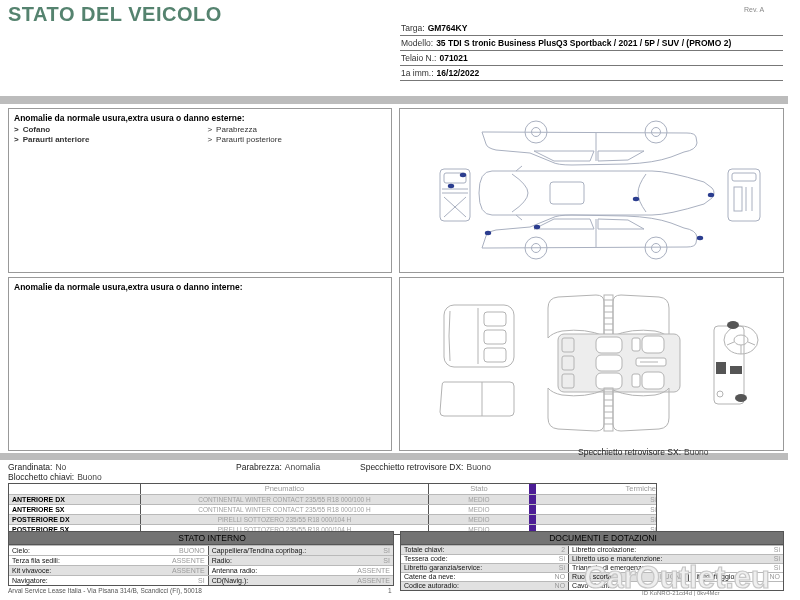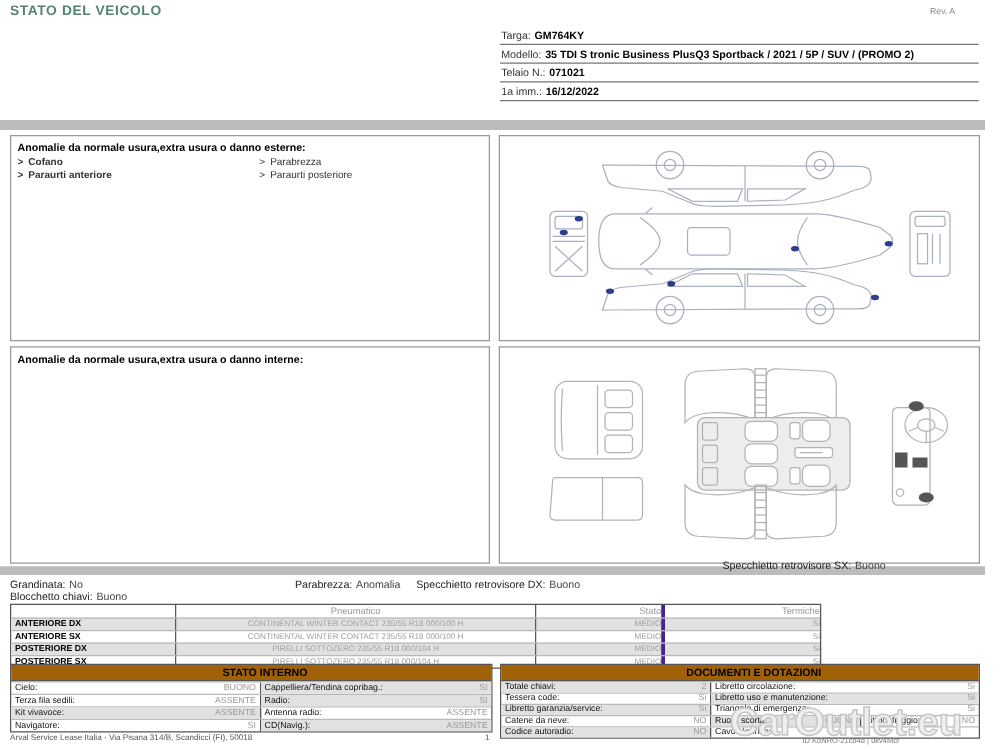--- a/index.html
+++ b/index.html
@@ -1,19 +1,19 @@
 <!DOCTYPE html>
 <html><head>
 <meta charset="utf-8">
 <style>
   html,body{margin:0;padding:0;background:#fff;}
   #doc{position:relative;width:800px;height:600px;background:#fff;overflow:hidden;
        font-family:"Liberation Sans","DejaVu Sans",sans-serif;color:#222;}
   .abs{position:absolute;}
-  .title{left:8px;top:3px;font-size:11px;font-weight:bold;color:#55836f;letter-spacing:.5px;}
+  .title{left:8px;top:3px;font-size:20px;font-weight:bold;color:#55836f;letter-spacing:.5px;}
   .rev{left:744px;top:6px;font-size:7px;color:#888;}
   .info{font-size:8.5px;}
   .info-left{left:8px;top:21px;width:386px;}
   .info-right{left:400px;top:21px;width:383px;}
   .irow{border-bottom:1px solid #777;padding:2px 0 2px 1px;line-height:10px;color:#333;}
   .irow .val{font-weight:bold;color:#000;margin-left:3px;}
   .band{left:0;background:#bcbcbc;width:788px;height:8px;}
   .box{border:1px solid #999;background:#fff;}
   .box-title{font-size:8.5px;font-weight:bold;color:#000;padding:4px 5px 2px 5px;}
   .cols{display:flex;padding:0 5px;}
@@ -22,29 +22,29 @@
   .item .b{margin-right:4px;}
   svg{display:block;}
   .sum{font-size:8.5px;color:#222;white-space:nowrap;}
   .sum .v{color:#444;margin-left:3px;}
   
   .ttable{border:1px solid #555;font-size:6.5px;color:#9f9f9f;}
   .trow{display:flex;height:9px;line-height:9px;border-top:1px solid #b9b9b9;}
   .thead{display:flex;height:10px;line-height:10px;border-top:none;font-size:7.5px;color:#9a9a9a;}
   .c1{width:132px;border-right:1px solid #555;font-weight:bold;color:#000;font-size:7px;padding-left:3px;box-sizing:border-box;}
   .c2{width:287px;border-right:1px solid #555;text-align:center;}
-  .c3{width:100px;border-right:3px solid #4c1d95;text-align:right;}
+  .c3{width:100px;border-right:7px solid #4c1d95;text-align:center;}
   .c4{flex:1;text-align:right;}
   .shade{background:#e1e1e1;}
   .cerchi{border:1px solid #555;font-size:6.5px;color:#9f9f9f;text-align:center;}
   .crow{height:9px;line-height:9px;border-top:1px solid #b9b9b9;}
   .chead{height:10px;line-height:10px;border-top:none;font-size:7.5px;color:#9a9a9a;}
   
   .btable{border:1px solid #555;font-size:7px;}
-  .bhead{background:#a16207;font-weight:bold;font-size:8.5px;color:#000;text-align:center;
+  .bhead{background:#737373;font-weight:normal;font-size:8.5px;color:#000;text-align:center;
          height:12px;line-height:12px;border-bottom:1px solid #555;padding-left:22px;}
   .brow{display:flex;border-top:1px solid #b9b9b9;}
   .brow:first-of-type{border-top:none;}
   .lh{width:52%;border-right:1px solid #555;box-sizing:border-box;}
   .rh{width:48%;}
   .dlh{width:44%;border-right:1px solid #555;box-sizing:border-box;}
   .drh{width:56%;}
   .kv{display:flex;justify-content:space-between;padding:0 3px;height:100%;}
   .kv .kl{color:#111;}
   .kv .kvv{color:#9a9a9a;}
@@ -197,21 +197,21 @@
         <rect x="330" y="88" width="12" height="8"></rect>
         <ellipse cx="341" cy="120" rx="6" ry="4"></ellipse>
       </g>
     </svg>
   </div>
 
   <div class="abs band" style="top:453px;height:7px;"></div>
 
   <div class="abs sum" style="left:8px;top:462px;"><span class="l">Grandinata:</span><span class="v">No</span></div>
   <div class="abs sum" style="left:236px;top:462px;"><span class="l">Parabrezza:</span><span class="v">Anomalia</span></div>
-  <div class="abs sum" style="left:333px;top:462px;"><span class="l">Specchietto retrovisore DX:</span><span class="v">Buono</span></div>
+  <div class="abs sum" style="left:360px;top:462px;"><span class="l">Specchietto retrovisore DX:</span><span class="v">Buono</span></div>
   <div class="abs sum" style="left:578px;top:447px;"><span class="l">Specchietto retrovisore SX:</span><span class="v">Buono</span></div>
   <div class="abs sum" style="left:8px;top:472px;"><span class="l">Blocchetto chiavi:</span><span class="v">Buono</span></div>
 
   <div class="abs ttable" style="left:8px;top:483px;width:647px;">
     <div class="thead">
       <div class="c1" style="font-weight:normal;color:#9a9a9a;"></div>
       <div class="c2">Pneumatico</div>
       <div class="c3">Stato</div>
       <div class="c4">Termiche</div>
     </div>

